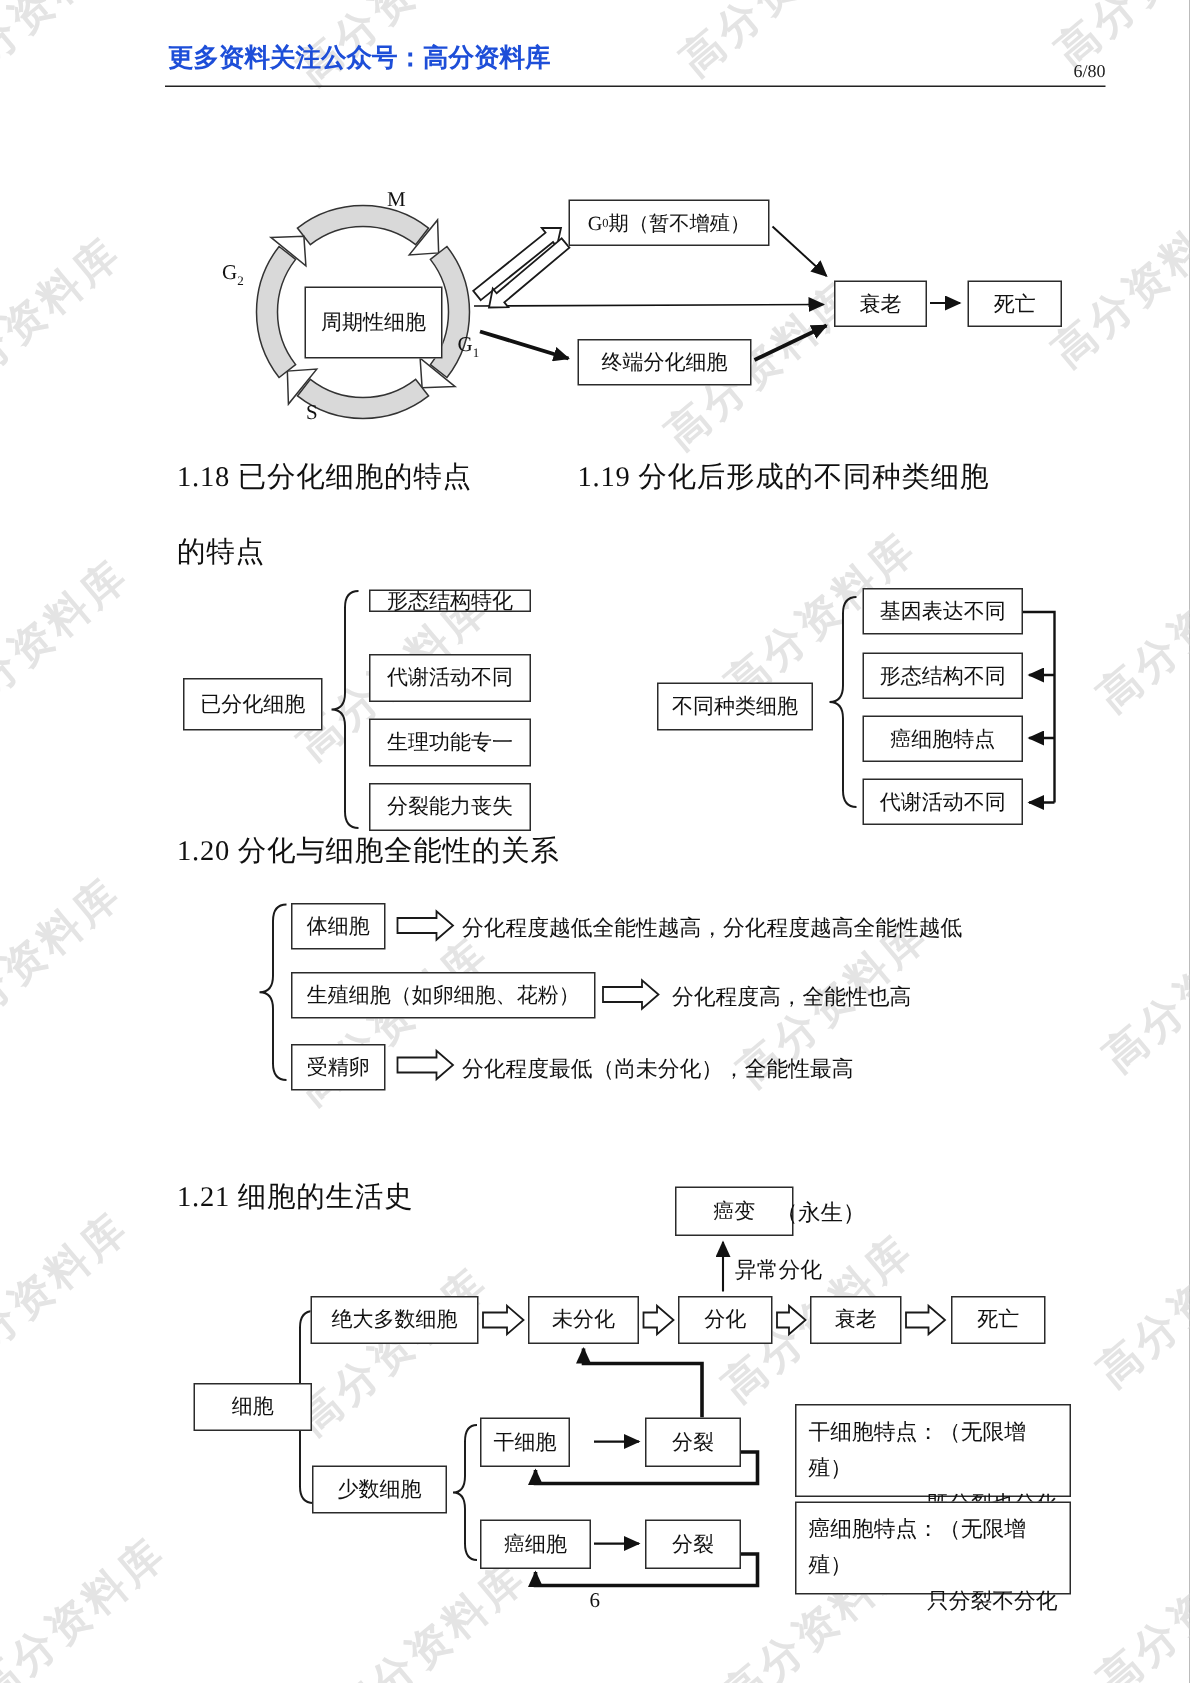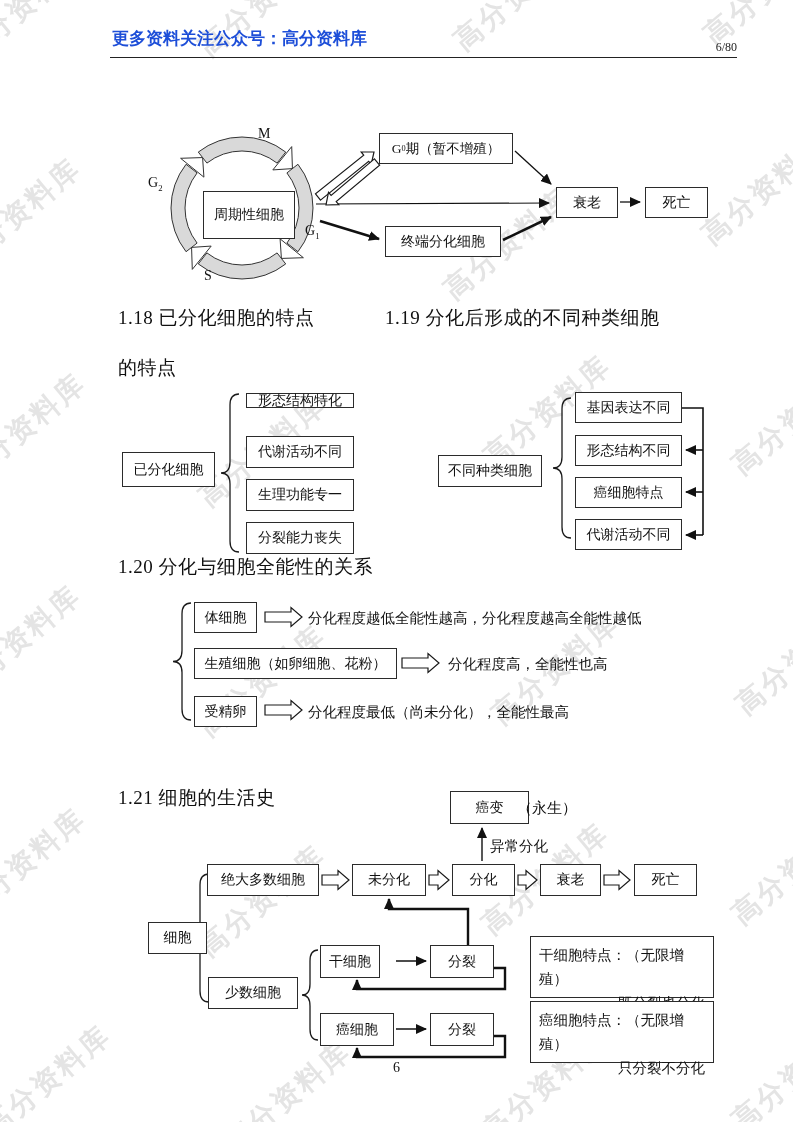--- a/index.html
+++ b/index.html
@@ -159,21 +159,21 @@
   <div class="box" style="left:450px;top:791px;width:79px;height:33px">癌变</div>
   <div class="desc" style="left:517px;top:799px;font-size:15px">（永生）</div>
   <div class="lbl" style="left:490px;top:837px;font-size:14.5px">异常分化</div>
 
   <div class="box" style="left:207px;top:864px;width:112px;height:32px">绝大多数细胞</div>
   <div class="box" style="left:352px;top:864px;width:74px;height:32px">未分化</div>
   <div class="box" style="left:452px;top:864px;width:63px;height:32px">分化</div>
   <div class="box" style="left:540px;top:864px;width:61px;height:32px">衰老</div>
   <div class="box" style="left:634px;top:864px;width:63px;height:32px">死亡</div>
 
-  <div class="box" style="left:148px;top:922px;width:59px;height:32px">细胞</div>
+  <div class="box" style="left:129px;top:922px;width:79px;height:32px">细胞</div>
   <div class="box" style="left:208px;top:977px;width:90px;height:32px">少数细胞</div>
   <div class="box" style="left:320px;top:945px;width:60px;height:33px">干细胞</div>
   <div class="box" style="left:430px;top:945px;width:64px;height:33px">分裂</div>
   <div class="box" style="left:320px;top:1013px;width:74px;height:33px">癌细胞</div>
   <div class="box" style="left:430px;top:1013px;width:64px;height:33px">分裂</div>
 
   <div class="note" style="left:530px;top:936px;width:184px;height:62px">
     <div class="l1">干细胞特点：（无限增殖）</div>
     <div class="l2">既分裂也分化</div>
   </div>

